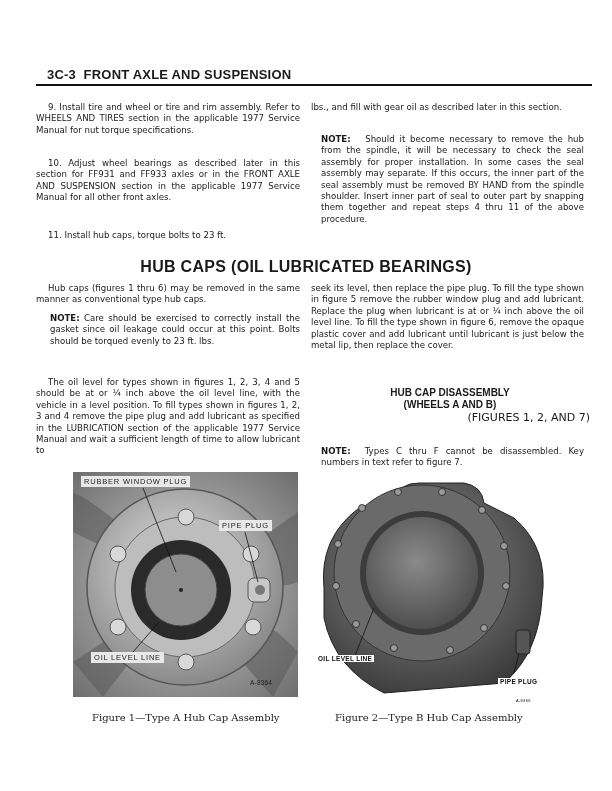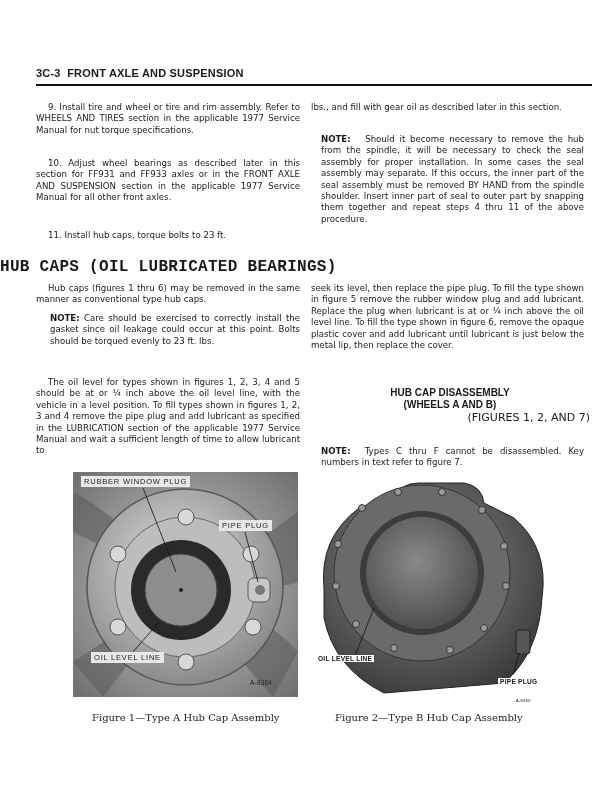--- a/index.html
+++ b/index.html
@@ -1,21 +1,21 @@
 <!DOCTYPE html>
 <html><head>
 <meta charset="utf-8">
 <style>
   html, body { margin:0; padding:0; background:#fff; }
   body { width:612px; height:791px; position:relative; overflow:hidden; font-family:"DejaVu Sans", sans-serif; color:#1a1a1a; }
-  .hdr { position:absolute; left:36px; top:67px; font-family:"Liberation Sans", sans-serif; font-weight:bold; font-size:11px; letter-spacing:0.2px; }
+  .hdr { position:absolute; left:47px; top:67px; font-family:"Liberation Sans", sans-serif; font-weight:bold; font-size:13px; letter-spacing:0.2px; }
   .hdr-rule { position:absolute; left:36px; top:84px; width:556px; height:2px; background:#111; }
   .para { position:absolute; font-size:8.6px; line-height:11.4px; text-align:justify; }
   .note-lbl { font-weight:bold; }
-  .sec-title { position:absolute; left:0; width:612px; top:258px; text-align:left; font-family:Liberation Mono, monospace; font-weight:bold; font-size:16px; letter-spacing:0.3px; }
+  .sec-title { position:absolute; left:0; width:612px; top:258px; text-align:center; font-family:Liberation Sans, sans-serif; font-weight:bold; font-size:16px; letter-spacing:0.3px; }
   .sub-title { position:absolute; left:310px; width:280px; text-align:center; font-family:"Liberation Sans", sans-serif; font-weight:bold; font-size:10px; }
   .sub-fig { position:absolute; left:310px; width:280px; text-align:right; font-size:11px; }
   .fig { position:absolute; overflow:hidden; }
   .caption { position:absolute; font-family:"DejaVu Serif", serif; font-weight:normal; font-size:10px; }
   .callout { position:absolute; font-family:"Liberation Sans", sans-serif; font-size:7.5px; letter-spacing:0.8px; background:#e8e8e8; color:#222; padding:1px 3px; }
   .callout2 { position:absolute; font-family:"Liberation Sans", sans-serif; font-weight:bold; font-size:6.5px; letter-spacing:0.3px; color:#111; background:#fff; padding:0 2px; }
 </style>
 </head>
 <body>
 

